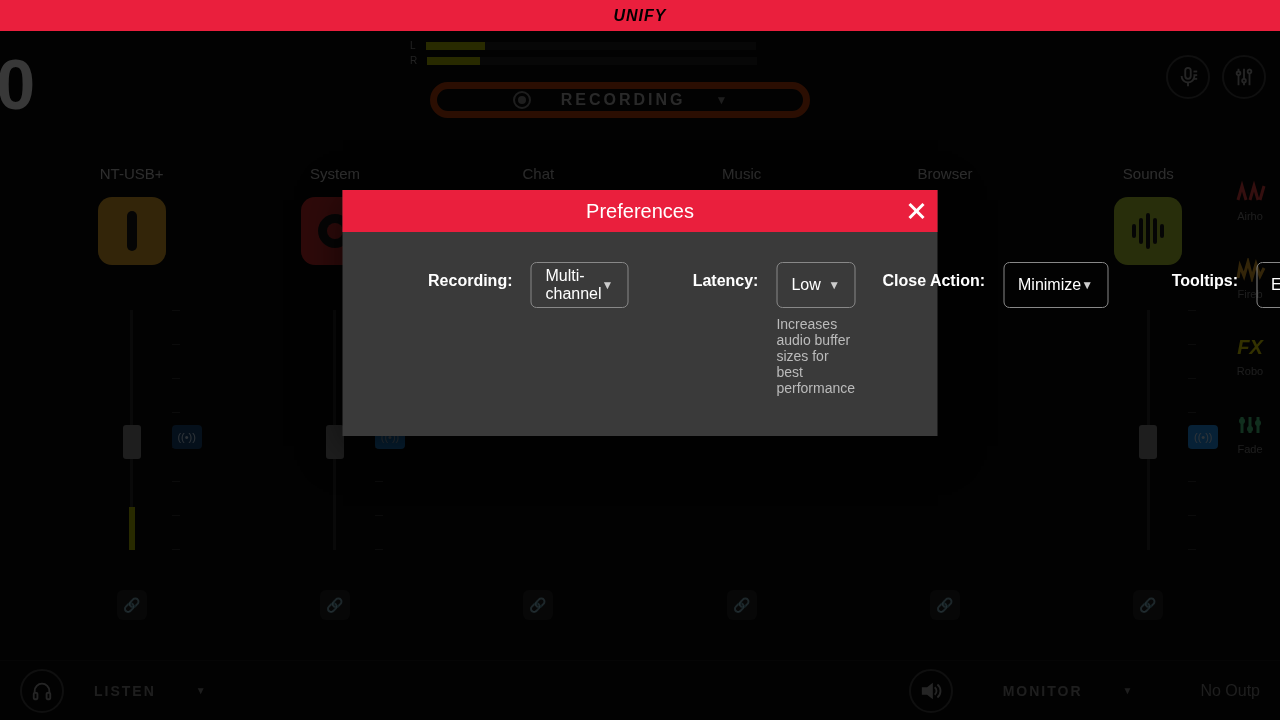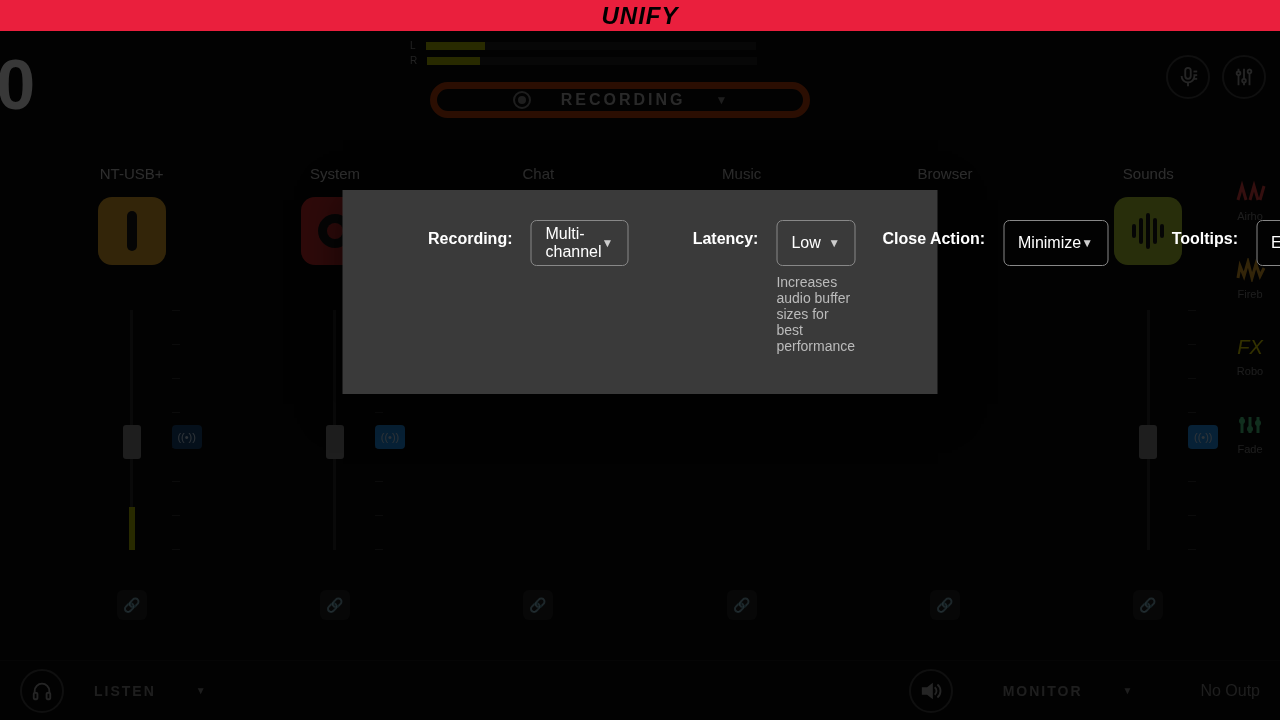--- a/index.html
+++ b/index.html
@@ -3,21 +3,21 @@
 <meta charset="utf-8">
 <style>
   * { box-sizing: border-box; margin: 0; padding: 0; }
   html, body { width: 1280px; height: 720px; overflow: hidden; background: #000; font-family: Arial, Helvetica, sans-serif; }
   
   
   .bg-app { position: absolute; inset: 0; background: #0a0a0a; }
   .dim-overlay { position: absolute; inset: 0; background: rgba(0,0,0,0.78); z-index: 50; }
   
   .top-bar { position: absolute; top:0; left:0; right:0; height:31px; background:#ea1f3d; display:flex; align-items:center; justify-content:center; z-index: 60;}
-  .top-bar .logo { font-weight: 900; font-size: 24px; color:#000; letter-spacing: 1px; font-style: italic; }
+  .top-bar .logo { font-weight: 900; font-size: 16px; color:#000; letter-spacing: 1px; font-style: italic; }
   
   
   .bg-timer { position:absolute; top:45px; left:-60px; color:#fff; font-size:70px; font-weight:700; letter-spacing:-3px;}
   .meters { position:absolute; top:40px; left:410px; }
   .meter-row { display:flex; align-items:center; gap:10px; margin-bottom:4px;}
   .meter-label { color:#999; font-size:10px;}
   .meter-bar { width:330px; height:8px; background:#222;}
   .meter-fill { height:100%; background:#b5c000;}
   .meter-fill.a { width:18%;}
   .meter-fill.b { width:16%;}
@@ -246,21 +246,21 @@
         </svg>
       <span>Airho</span>
     </div>
     <div class="sb-item">
       <svg class="sb-ico" viewBox="0 0 32 24">
           <path d="M4 20 L6 8 L10 18 L14 4 L18 20 L22 6 L26 18 L30 10" stroke="#e8a92a" stroke-width="3" fill="none"></path>
         </svg>
       <span>Fireb</span>
     </div>
     <div class="sb-item">
-      <div style="color:#e8e000;font-weight:400;font-size:20px;font-style:italic;">FX</div>
+      <div style="color:#e8e000;font-weight:700;font-size:20px;font-style:italic;">FX</div>
       <span>Robo</span>
     </div>
     <div class="sb-item">
       <svg class="sb-ico" viewBox="0 0 32 24">
           <line x1="8" y1="4" x2="8" y2="20" stroke="#4fd68a" stroke-width="3"></line>
           <line x1="16" y1="4" x2="16" y2="20" stroke="#4fd68a" stroke-width="3"></line>
           <line x1="24" y1="4" x2="24" y2="20" stroke="#4fd68a" stroke-width="3"></line>
           <circle cx="8" cy="8" r="3" fill="#4fd68a"></circle>
           <circle cx="16" cy="16" r="3" fill="#4fd68a"></circle>
           <circle cx="24" cy="10" r="3" fill="#4fd68a"></circle>
@@ -296,20 +296,29 @@
   </div>
 </div>
 
 <div class="dim-overlay"></div>
 
 <div class="top-bar">
   <span class="logo">UNIFY</span>
 </div>
 
 <div class="modal">
+  <div class="modal-header">
+    <span class="modal-title">Preferences</span>
+    <span class="modal-close">
+      <svg width="18" height="18" viewBox="0 0 18 18">
+          <line x1="2" y1="2" x2="16" y2="16" stroke="#fff" stroke-width="3"></line>
+          <line x1="16" y1="2" x2="2" y2="16" stroke="#fff" stroke-width="3"></line>
+        </svg>
+    </span>
+  </div>
   <div class="modal-body">
 
     <div class="form-row">
       <div class="form-label">Recording:</div>
       <div class="form-field">
         <div class="select">
           <span class="select-val">Multi-channel</span>
           <span class="select-chev">▼</span>
         </div>
       </div>

